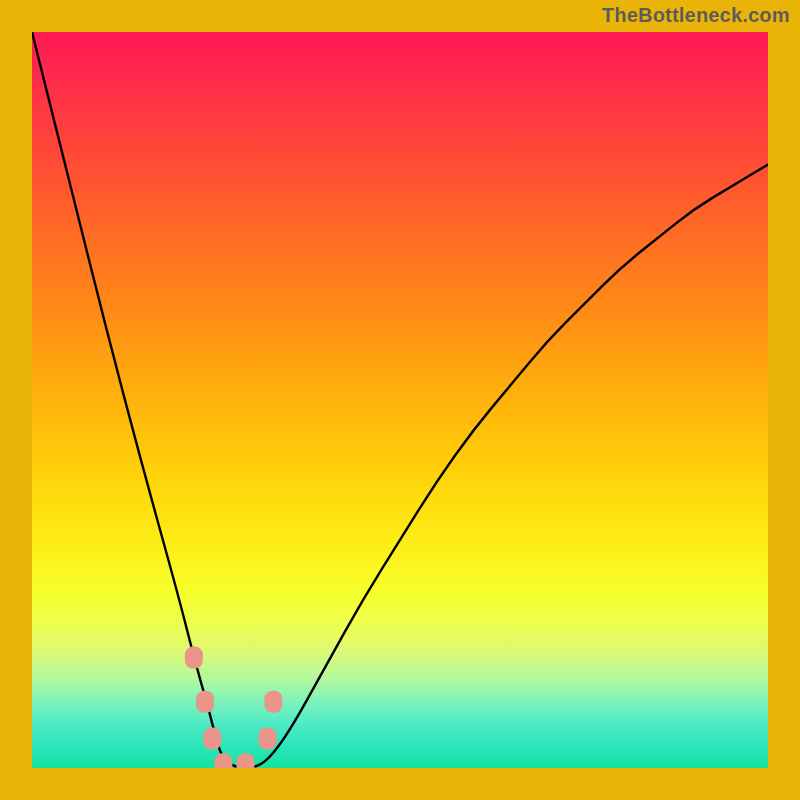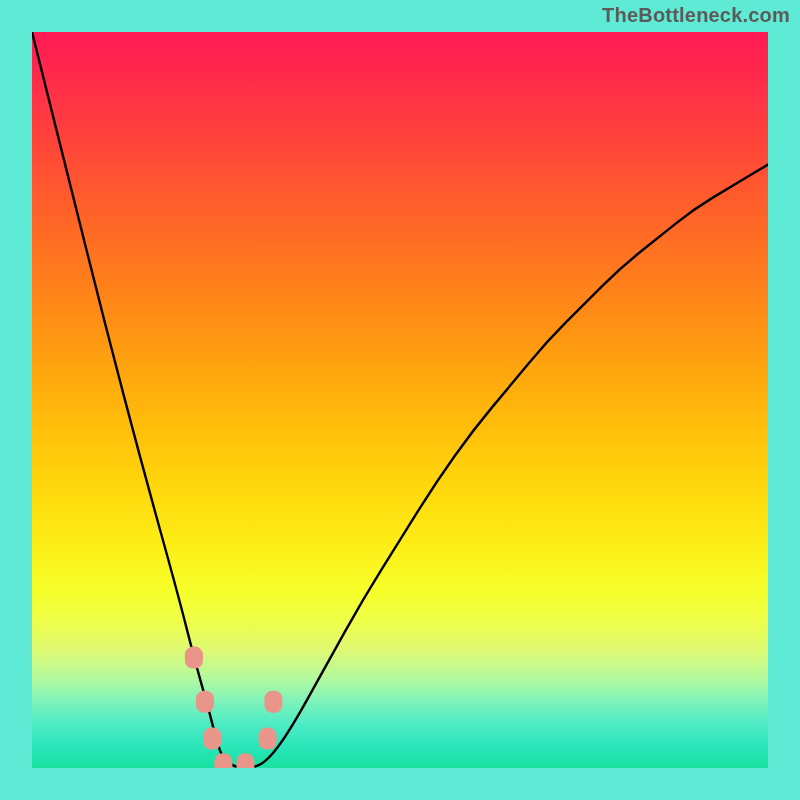--- a/index.html
+++ b/index.html
@@ -8,21 +8,21 @@
       box-sizing: border-box;
     }
     html, body {
       width: 800px;
       height: 800px;
       overflow: hidden;
     }
     .outer-frame {
       width: 800px;
       height: 800px;
-      background: #5eead4;
+      background: #eab308;
       position: relative;
     }
     .chart-area {
       position: absolute;
       left: 32px;
       top: 32px;
       width: 736px;
       height: 736px;
       background: linear-gradient(to bottom,
         #ff1955 0%,

